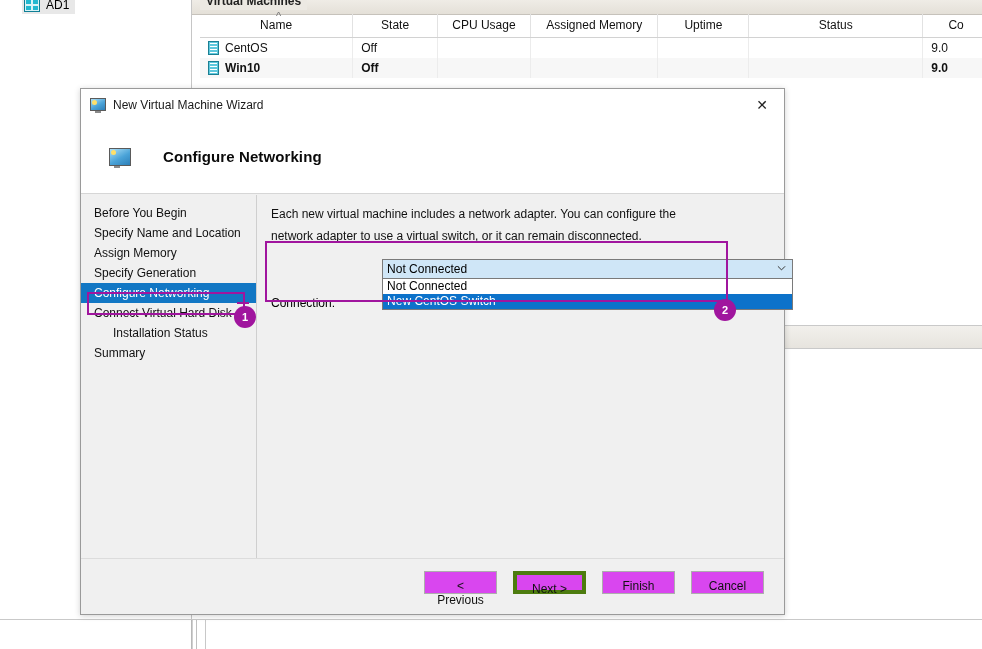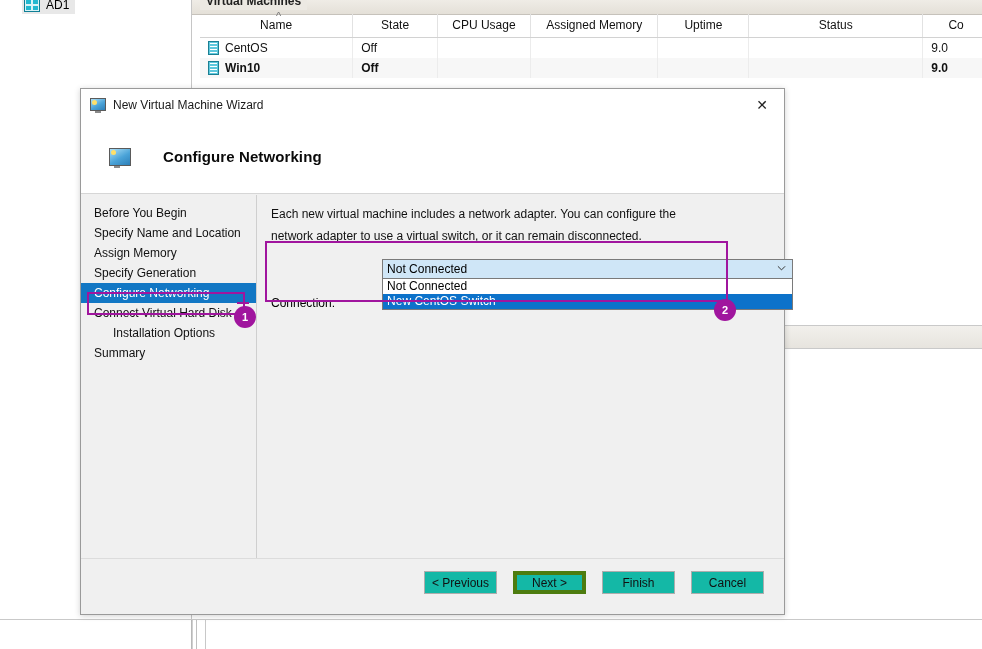--- a/index.html
+++ b/index.html
@@ -331,27 +331,27 @@
     border-top: 1px solid #dcdcdc;
   }
   .wz-buttons {
     position: absolute;
     right: 20px; top: 12px;
     display: flex;
     gap: 16px;
   }
   .wz-btn {
     width: 73px; height: 23px;
-    background: #14b8a6;
+    background: #d946ef;
     border: 1px solid #adadad;
     font-size: 12px;
     font-family: "Liberation Sans", sans-serif;
     color: #111;
     cursor: pointer;
-    padding: 0;
+    padding: 7px;
   }
   .wz-btn.focused {
     border: 4px solid #4d7c0f;
   }
 
   
   .ann-box {
     position: absolute;
     border: 2px solid #a0159e;
     box-sizing: border-box;
@@ -469,21 +469,21 @@
 
   <div class="wz-body">
 
     <div class="wz-sidebar">
       <div class="wz-step">Before You Begin</div>
       <div class="wz-step">Specify Name and Location</div>
       <div class="wz-step">Assign Memory</div>
       <div class="wz-step">Specify Generation</div>
       <div class="wz-step active" id="step-active">Configure Networking</div>
       <div class="wz-step">Connect Virtual Hard Disk</div>
-      <div class="wz-step indent">Installation Options</div>
+      <div class="wz-step indent">Installation Status</div>
       <div class="wz-step">Summary</div>
     </div>
 
     <div class="wz-content">
       <p class="wz-desc">Each new virtual machine includes a network adapter. You can configure the network adapter to use a virtual switch, or it can remain disconnected.</p>
 
       <div class="conn-row">
         <span class="conn-label">Connection:</span>
 
         <div class="combo-wrap">

